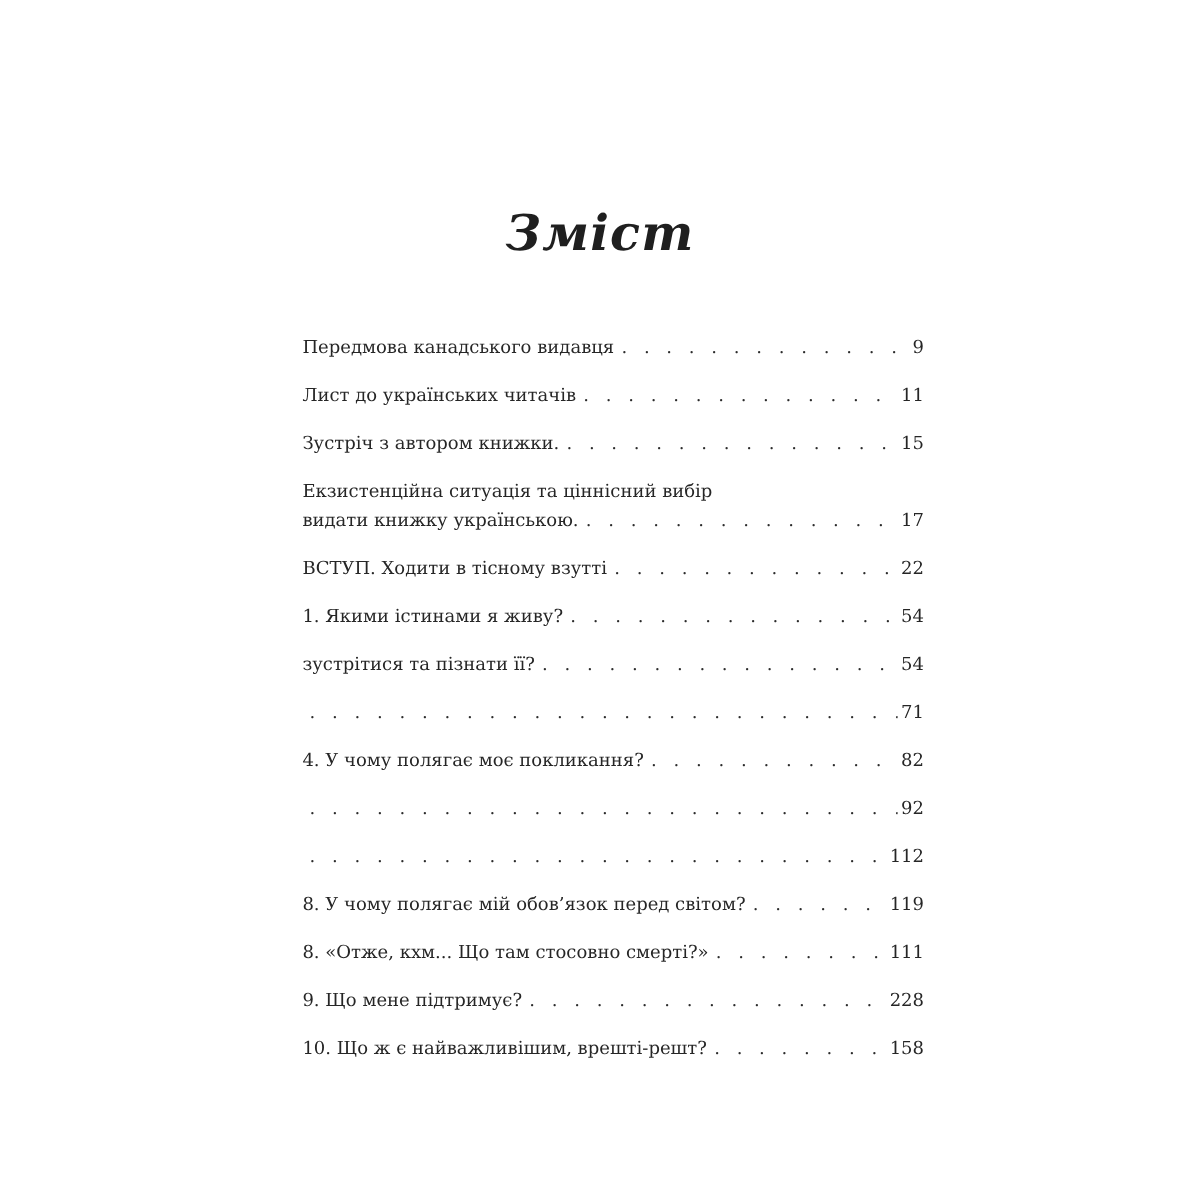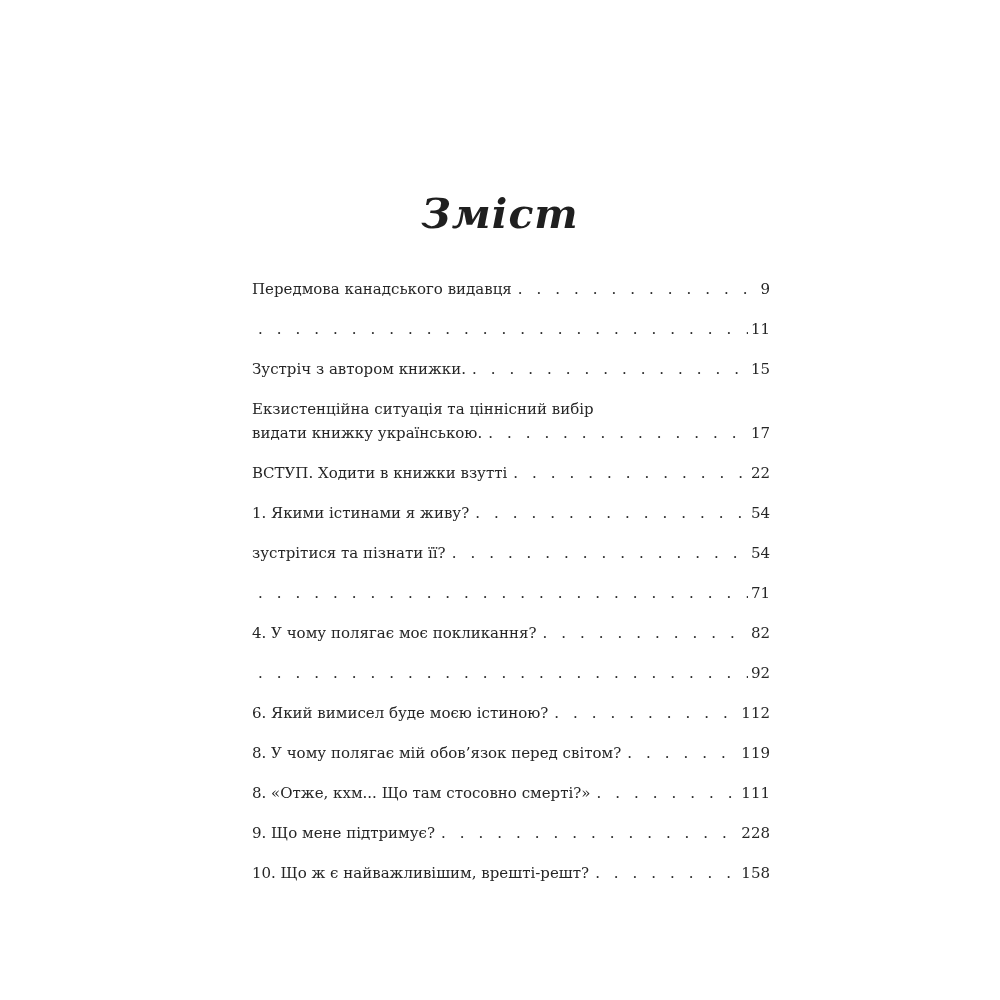--- a/index.html
+++ b/index.html
@@ -21,21 +21,20 @@
     position: absolute;
     top: 170px;
     left: 0;
     width: 1000px;
     text-align: center;
     font-size: 41px;
     font-style: italic;
     font-weight: 700;
     letter-spacing: 1px;
     color: #1f1f1f;
-    margin-top: 20px;
   }
   .toc {
     position: absolute;
     left: 252px;
     top: 278px;
     width: 518px;
   }
   .toc-entry { margin-bottom: 16.5px; }
   .toc-line {
     display: flex;
@@ -65,20 +64,21 @@
   <div class="toc">
       <div class="toc-entry">
         <div class="toc-line">
           <span class="label">Передмова канадського видавця</span>
           <span class="dots">. . . . . . . . . . . . . . . . . . . . . . . . . . . . . . . . . . . . . . . . . . . . . . . . . . . . . . . . . . . . . . . . . . . . . . . . . . . . . . . . . . . . . . . . . . . . . . . . . . . . . . . . . . . . . . . . . . . . . . . . </span>
           <span class="pagenum">9</span>
         </div>
       </div>
       <div class="toc-entry">
         <div class="toc-line">
+          <span class="label">Лист до українських читачів</span>
           <span class="dots">. . . . . . . . . . . . . . . . . . . . . . . . . . . . . . . . . . . . . . . . . . . . . . . . . . . . . . . . . . . . . . . . . . . . . . . . . . . . . . . . . . . . . . . . . . . . . . . . . . . . . . . . . . . . . . . . . . . . . . . . </span>
           <span class="pagenum">11</span>
         </div>
       </div>
       <div class="toc-entry">
         <div class="toc-line">
           <span class="label">Зустріч з автором книжки.</span>
           <span class="dots">. . . . . . . . . . . . . . . . . . . . . . . . . . . . . . . . . . . . . . . . . . . . . . . . . . . . . . . . . . . . . . . . . . . . . . . . . . . . . . . . . . . . . . . . . . . . . . . . . . . . . . . . . . . . . . . . . . . . . . . . </span>
           <span class="pagenum">15</span>
         </div>
@@ -88,21 +88,21 @@
           <span class="label">Екзистенційна ситуація та ціннісний вибір</span>
         </div>
         <div class="toc-line">
           <span class="label">видати книжку українською.</span>
           <span class="dots">. . . . . . . . . . . . . . . . . . . . . . . . . . . . . . . . . . . . . . . . . . . . . . . . . . . . . . . . . . . . . . . . . . . . . . . . . . . . . . . . . . . . . . . . . . . . . . . . . . . . . . . . . . . . . . . . . . . . . . . . </span>
           <span class="pagenum">17</span>
         </div>
       </div>
       <div class="toc-entry">
         <div class="toc-line">
-          <span class="label">ВСТУП. Ходити в книжки взутті</span>
+          <span class="label">ВСТУП. Ходити в тісному взутті</span>
           <span class="dots">. . . . . . . . . . . . . . . . . . . . . . . . . . . . . . . . . . . . . . . . . . . . . . . . . . . . . . . . . . . . . . . . . . . . . . . . . . . . . . . . . . . . . . . . . . . . . . . . . . . . . . . . . . . . . . . . . . . . . . . . </span>
           <span class="pagenum">22</span>
         </div>
       </div>
       <div class="toc-entry">
         <div class="toc-line">
           <span class="label">1. Якими істинами я живу?</span>
           <span class="dots">. . . . . . . . . . . . . . . . . . . . . . . . . . . . . . . . . . . . . . . . . . . . . . . . . . . . . . . . . . . . . . . . . . . . . . . . . . . . . . . . . . . . . . . . . . . . . . . . . . . . . . . . . . . . . . . . . . . . . . . . </span>
           <span class="pagenum">54</span>
         </div>
@@ -128,21 +128,20 @@
         </div>
       </div>
       <div class="toc-entry">
         <div class="toc-line">
           <span class="dots">. . . . . . . . . . . . . . . . . . . . . . . . . . . . . . . . . . . . . . . . . . . . . . . . . . . . . . . . . . . . . . . . . . . . . . . . . . . . . . . . . . . . . . . . . . . . . . . . . . . . . . . . . . . . . . . . . . . . . . . . </span>
           <span class="pagenum">92</span>
         </div>
       </div>
       <div class="toc-entry">
         <div class="toc-line">
-          <span class="label">6. Який вимисел буде моєю істиною?</span>
           <span class="dots">. . . . . . . . . . . . . . . . . . . . . . . . . . . . . . . . . . . . . . . . . . . . . . . . . . . . . . . . . . . . . . . . . . . . . . . . . . . . . . . . . . . . . . . . . . . . . . . . . . . . . . . . . . . . . . . . . . . . . . . . </span>
           <span class="pagenum">112</span>
         </div>
       </div>
       <div class="toc-entry">
         <div class="toc-line">
           <span class="label">8. У чому полягає мій обов’язок перед світом?</span>
           <span class="dots">. . . . . . . . . . . . . . . . . . . . . . . . . . . . . . . . . . . . . . . . . . . . . . . . . . . . . . . . . . . . . . . . . . . . . . . . . . . . . . . . . . . . . . . . . . . . . . . . . . . . . . . . . . . . . . . . . . . . . . . . </span>
           <span class="pagenum">119</span>
         </div>

